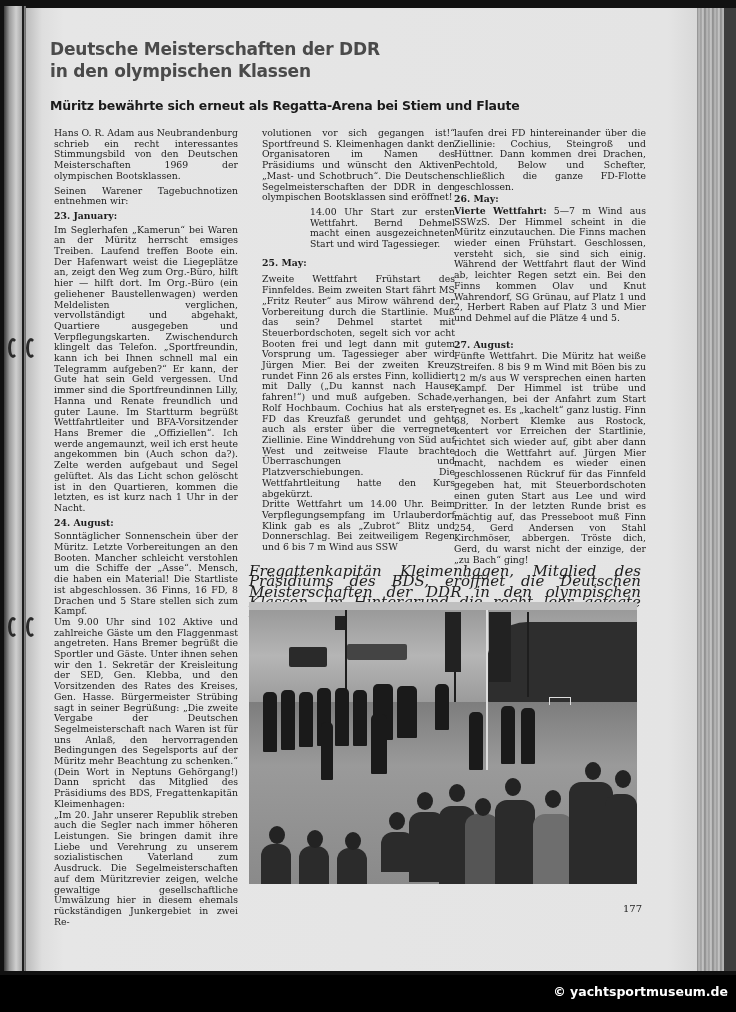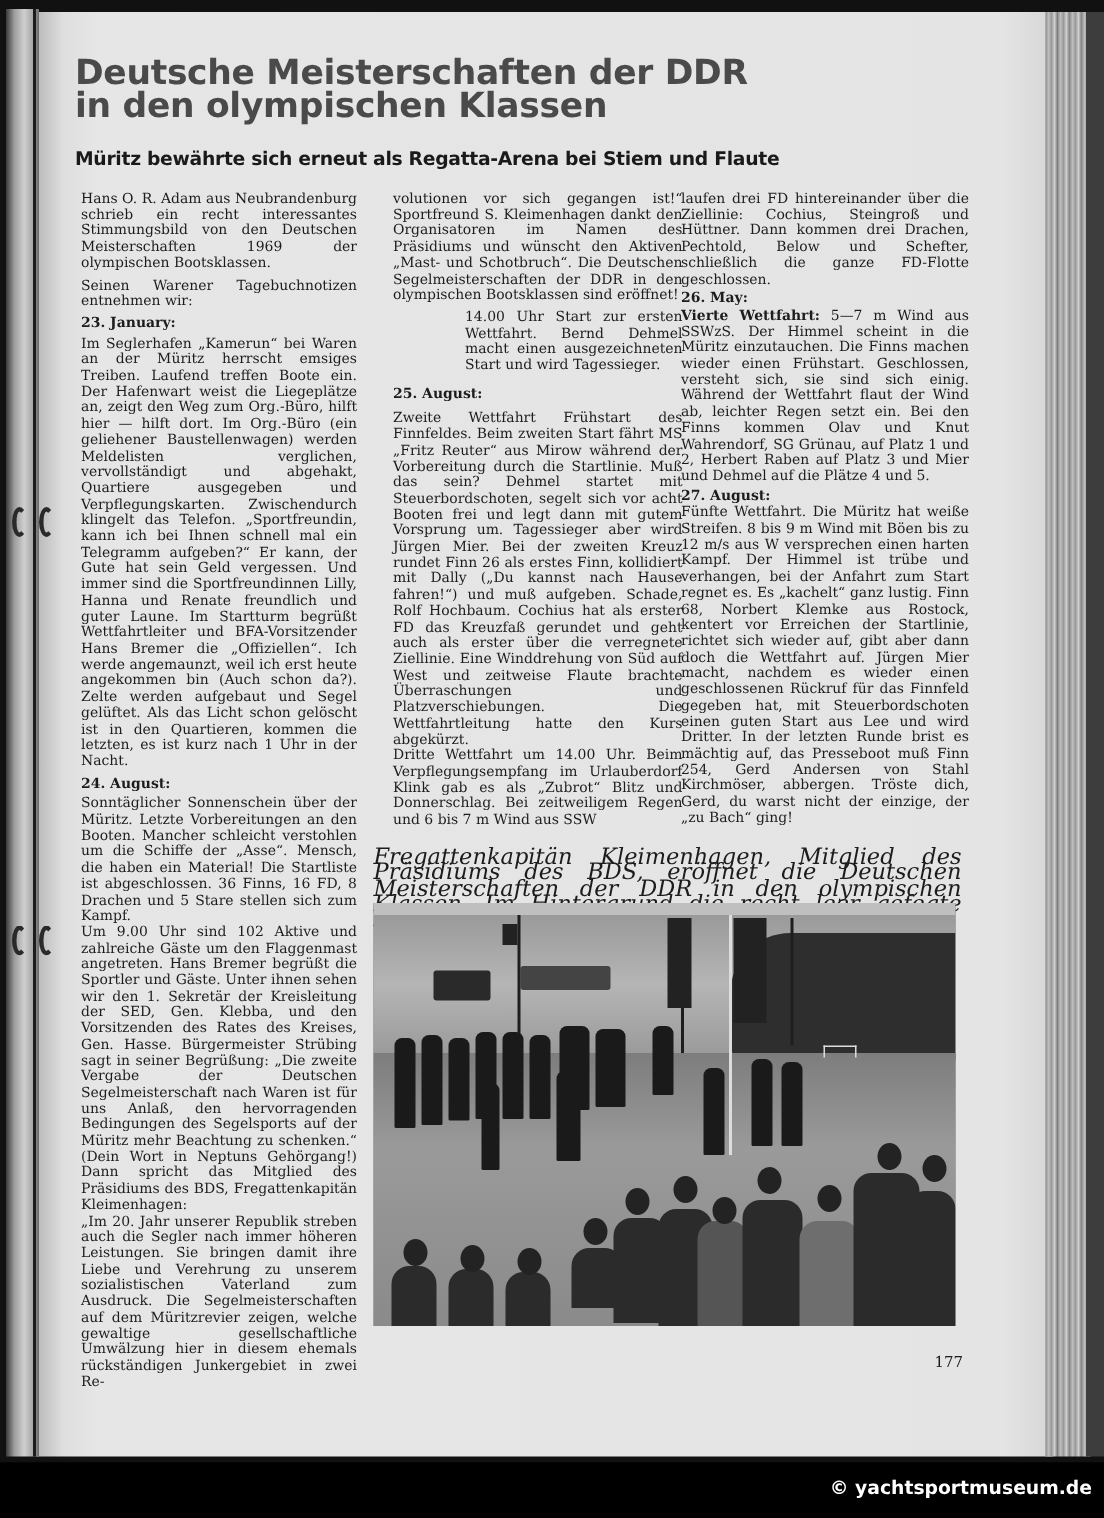--- a/index.html
+++ b/index.html
@@ -28,21 +28,21 @@
     position: absolute; left: 697px; top: 8px; width: 30px; height: 963px;
     background: repeating-linear-gradient(90deg, #8a8a8a 0px, #bdbdbd 2px, #9a9a9a 4px, #cfcfcf 6px, #7e7e7e 8px);
   }
   .page-edges-dark {
     position: absolute; left: 724px; top: 8px; width: 12px; height: 963px; background: #3d3d3d;
   }
 
   .title {
     position: absolute; left: 50px; top: 38px; width: 600px;
     font-family: "DejaVu Sans", sans-serif; font-weight: bold;
-    font-size: 23px; line-height: 22px; color: #4a4a4a; letter-spacing: -0.2px;
+    font-size: 17px; line-height: 22px; color: #4a4a4a; letter-spacing: -0.2px;
   }
   .subtitle {
     position: absolute; left: 50px; top: 98px; width: 620px;
     font-family: "DejaVu Sans", sans-serif; font-weight: bold;
     font-size: 12.5px; color: #1a1a1a; letter-spacing: -0.2px;
   }
 
   .col {
     position: absolute; font-size: 9.3px; line-height: 10.7px; color: #1c1c1c;
     text-align: justify; hyphens: manual;
@@ -119,30 +119,30 @@
   <p>Im Seglerhafen „Kamerun“ bei Waren an der Müritz herrscht emsiges Treiben. Laufend treffen Boote ein. Der Hafenwart weist die Liegeplätze an, zeigt den Weg zum Org.-Büro, hilft hier — hilft dort. Im Org.-Büro (ein geliehener Baustellenwagen) werden Meldelisten verglichen, vervollständigt und abgehakt, Quartiere ausgegeben und Verpflegungskarten. Zwischendurch klingelt das Telefon. „Sportfreundin, kann ich bei Ihnen schnell mal ein Telegramm aufgeben?“ Er kann, der Gute hat sein Geld vergessen. Und immer sind die Sportfreundinnen Lilly, Hanna und Renate freundlich und guter Laune. Im Startturm begrüßt Wettfahrtleiter und BFA-Vorsitzender Hans Bremer die „Offiziellen“. Ich werde angemaunzt, weil ich erst heute angekommen bin (Auch schon da?). Zelte werden aufgebaut und Segel gelüftet. Als das Licht schon gelöscht ist in den Quartieren, kommen die letzten, es ist kurz nach 1 Uhr in der Nacht.</p>
   <h4>24. August:</h4>
   <p class="tight">Sonntäglicher Sonnenschein über der Müritz. Letzte Vorbereitungen an den Booten. Mancher schleicht verstohlen um die Schiffe der „Asse“. Mensch, die haben ein Material! Die Startliste ist abgeschlossen. 36 Finns, 16 FD, 8 Drachen und 5 Stare stellen sich zum Kampf.</p>
   <p class="tight">Um 9.00 Uhr sind 102 Aktive und zahlreiche Gäste um den Flaggenmast angetreten. Hans Bremer begrüßt die Sportler und Gäste. Unter ihnen sehen wir den 1. Sekretär der Kreisleitung der SED, Gen. Klebba, und den Vorsitzenden des Rates des Kreises, Gen. Hasse. Bürgermeister Strübing sagt in seiner Begrüßung: „Die zweite Vergabe der Deutschen Segelmeisterschaft nach Waren ist für uns Anlaß, den hervorragenden Bedingungen des Segelsports auf der Müritz mehr Beachtung zu schenken.“ (Dein Wort in Neptuns Gehörgang!) Dann spricht das Mitglied des Präsidiums des BDS, Fregattenkapitän Kleimenhagen:</p>
   <p class="tight">„Im 20. Jahr unserer Republik streben auch die Segler nach immer höheren Leistungen. Sie bringen damit ihre Liebe und Verehrung zu unserem sozialistischen Vaterland zum Ausdruck. Die Segelmeisterschaften auf dem Müritzrevier zeigen, welche gewaltige gesellschaftliche Umwälzung hier in diesem ehemals rückständigen Junkergebiet in zwei Re-</p>
 </div>
 
 <div class="col c2">
   <p>volutionen vor sich gegangen ist!“ Sportfreund S. Kleimenhagen dankt den Organisatoren im Namen des Präsidiums und wünscht den Aktiven „Mast- und Schotbruch“. Die Deutschen Segelmeisterschaften der DDR in den olympischen Bootsklassen sind eröffnet!</p>
   <p style="margin-bottom:8px;margin-left:48px;">14.00 Uhr Start zur ersten Wettfahrt. Bernd Dehmel macht einen ausgezeichneten Start und wird Tagessieger.</p>
-  <h4 style="margin-bottom:6px;">25. August:</h4>
+  <h4 style="margin-bottom:6px;">25. May:</h4>
   <p class="tight">Zweite Wettfahrt Frühstart des Finnfeldes. Beim zweiten Start fährt MS „Fritz Reuter“ aus Mirow während der Vorbereitung durch die Startlinie. Muß das sein? Dehmel startet mit Steuerbordschoten, segelt sich vor acht Booten frei und legt dann mit gutem Vorsprung um. Tagessieger aber wird Jürgen Mier. Bei der zweiten Kreuz rundet Finn 26 als erstes Finn, kollidiert mit Dally („Du kannst nach Hause fahren!“) und muß aufgeben. Schade, Rolf Hochbaum. Cochius hat als erster FD das Kreuzfaß gerundet und geht auch als erster über die verregnete Ziellinie. Eine Winddrehung von Süd auf West und zeitweise Flaute brachte Überraschungen und Platzverschiebungen. Die Wettfahrtleitung hatte den Kurs abgekürzt.</p>
   <p class="tight">Dritte Wettfahrt um 14.00 Uhr. Beim Verpflegungsempfang im Urlauberdorf Klink gab es als „Zubrot“ Blitz und Donnerschlag. Bei zeitweiligem Regen und 6 bis 7 m Wind aus SSW</p>
 </div>
 
 <div class="col c3">
   <p class="tight">laufen drei FD hintereinander über die Ziellinie: Cochius, Steingroß und Hüttner. Dann kommen drei Drachen, Pechtold, Below und Schefter, schließlich die ganze FD-Flotte geschlossen.</p>
   <h4 style="margin-top:2px;margin-bottom:1px;">26. May:</h4>
   <p class="tight"><b>Vierte Wettfahrt:</b><span> 5—7 m Wind aus SSWzS. Der Himmel scheint in die Müritz einzutauchen. Die Finns machen wieder einen Frühstart. Geschlossen, versteht sich, sie sind sich einig. Während der Wettfahrt flaut der Wind ab, leichter Regen setzt ein. Bei den Finns kommen Olav und Knut Wahrendorf, SG Grünau, auf Platz 1 und 2, Herbert Raben auf Platz 3 und Mier und Dehmel auf die Plätze 4 und 5.</span></p>
-  <h4 style="margin-top:2px;margin-bottom:1px;">27. August:</h4>
+  <h4 style="margin-top:16px;margin-bottom:1px;">27. August:</h4>
   <p class="tight">Fünfte Wettfahrt. Die Müritz hat weiße Streifen. 8 bis 9 m Wind mit Böen bis zu 12 m/s aus W versprechen einen harten Kampf. Der Himmel ist trübe und verhangen, bei der Anfahrt zum Start regnet es. Es „kachelt“ ganz lustig. Finn 68, Norbert Klemke aus Rostock, kentert vor Erreichen der Startlinie, richtet sich wieder auf, gibt aber dann doch die Wettfahrt auf. Jürgen Mier macht, nachdem es wieder einen geschlossenen Rückruf für das Finnfeld gegeben hat, mit Steuerbordschoten einen guten Start aus Lee und wird Dritter. In der letzten Runde brist es mächtig auf, das Presseboot muß Finn 254, Gerd Andersen von Stahl Kirchmöser, abbergen. Tröste dich, Gerd, du warst nicht der einzige, der „zu Bach“ ging!</p>
 </div>
 
 <div class="caption">Fregattenkapitän Kleimenhagen, Mitglied des Präsidiums des BDS, eröffnet die Deutschen Meisterschaften der DDR in den olympischen Klassen. Im Hintergrund die recht leer gefegte Müritz.</div>
 
 <div class="photo">
   <div class="sky"></div>
   <div class="water"></div>
   <div class="shore"></div>
   <div class="boat" style="left:40px;top:45px;width:38px;height:20px;"></div>

